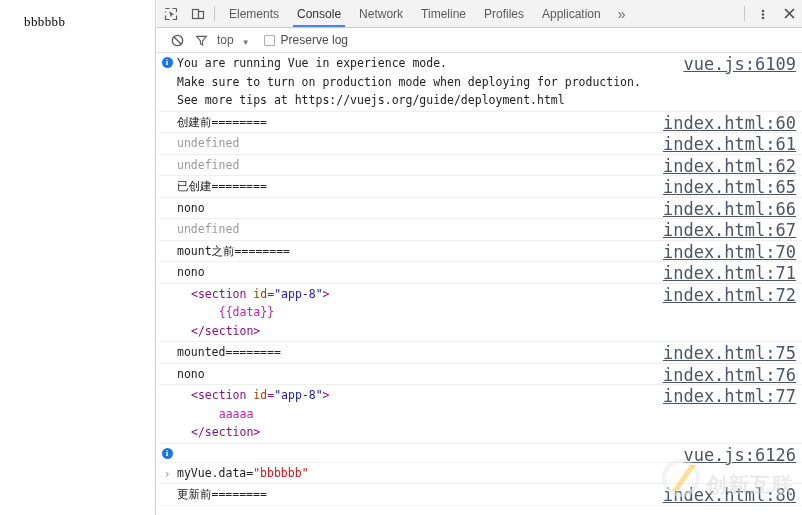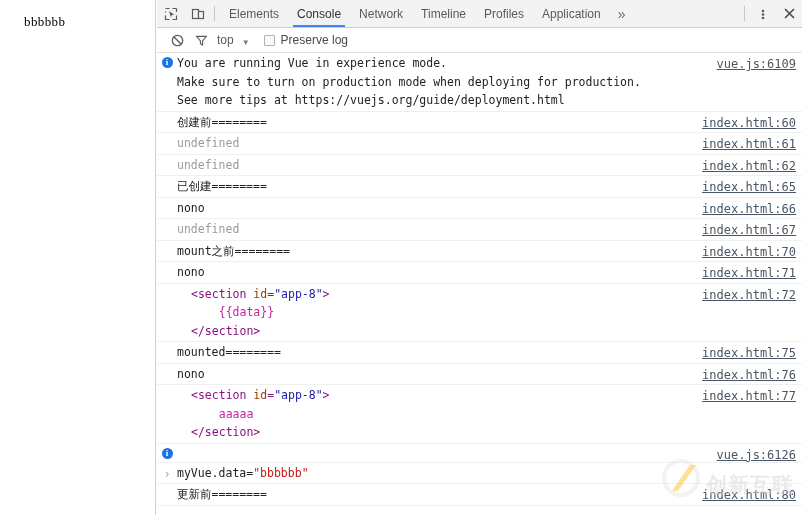--- a/index.html
+++ b/index.html
@@ -115,21 +115,21 @@
     font-family: "DejaVu Sans Mono", "Liberation Mono", monospace;
     font-size: 11.5px; line-height: 18.5px;
     color: #222; white-space: pre;
     padding-right: 130px;
     overflow: hidden;
   }
   .msg-body.gray { color: #9b9b9b; }
   .src-link {
     position: absolute; right: 6px; top: 2px;
     font-family: "DejaVu Sans Mono", "Liberation Mono", monospace;
-    font-size: 12px; line-height: 18.5px;
+    font-size: 17px; line-height: 18.5px;
     color: #4a5663; text-decoration: underline;
     cursor: pointer; white-space: nowrap;
   }
   .infodot {
     width: 11px; height: 11px; border-radius: 50%;
     background: #1a73e8; color: #fff;
     font-family: "Liberation Serif", serif;
     font-size: 9px; font-weight: bold;
     line-height: 11px; text-align: center;
   }

